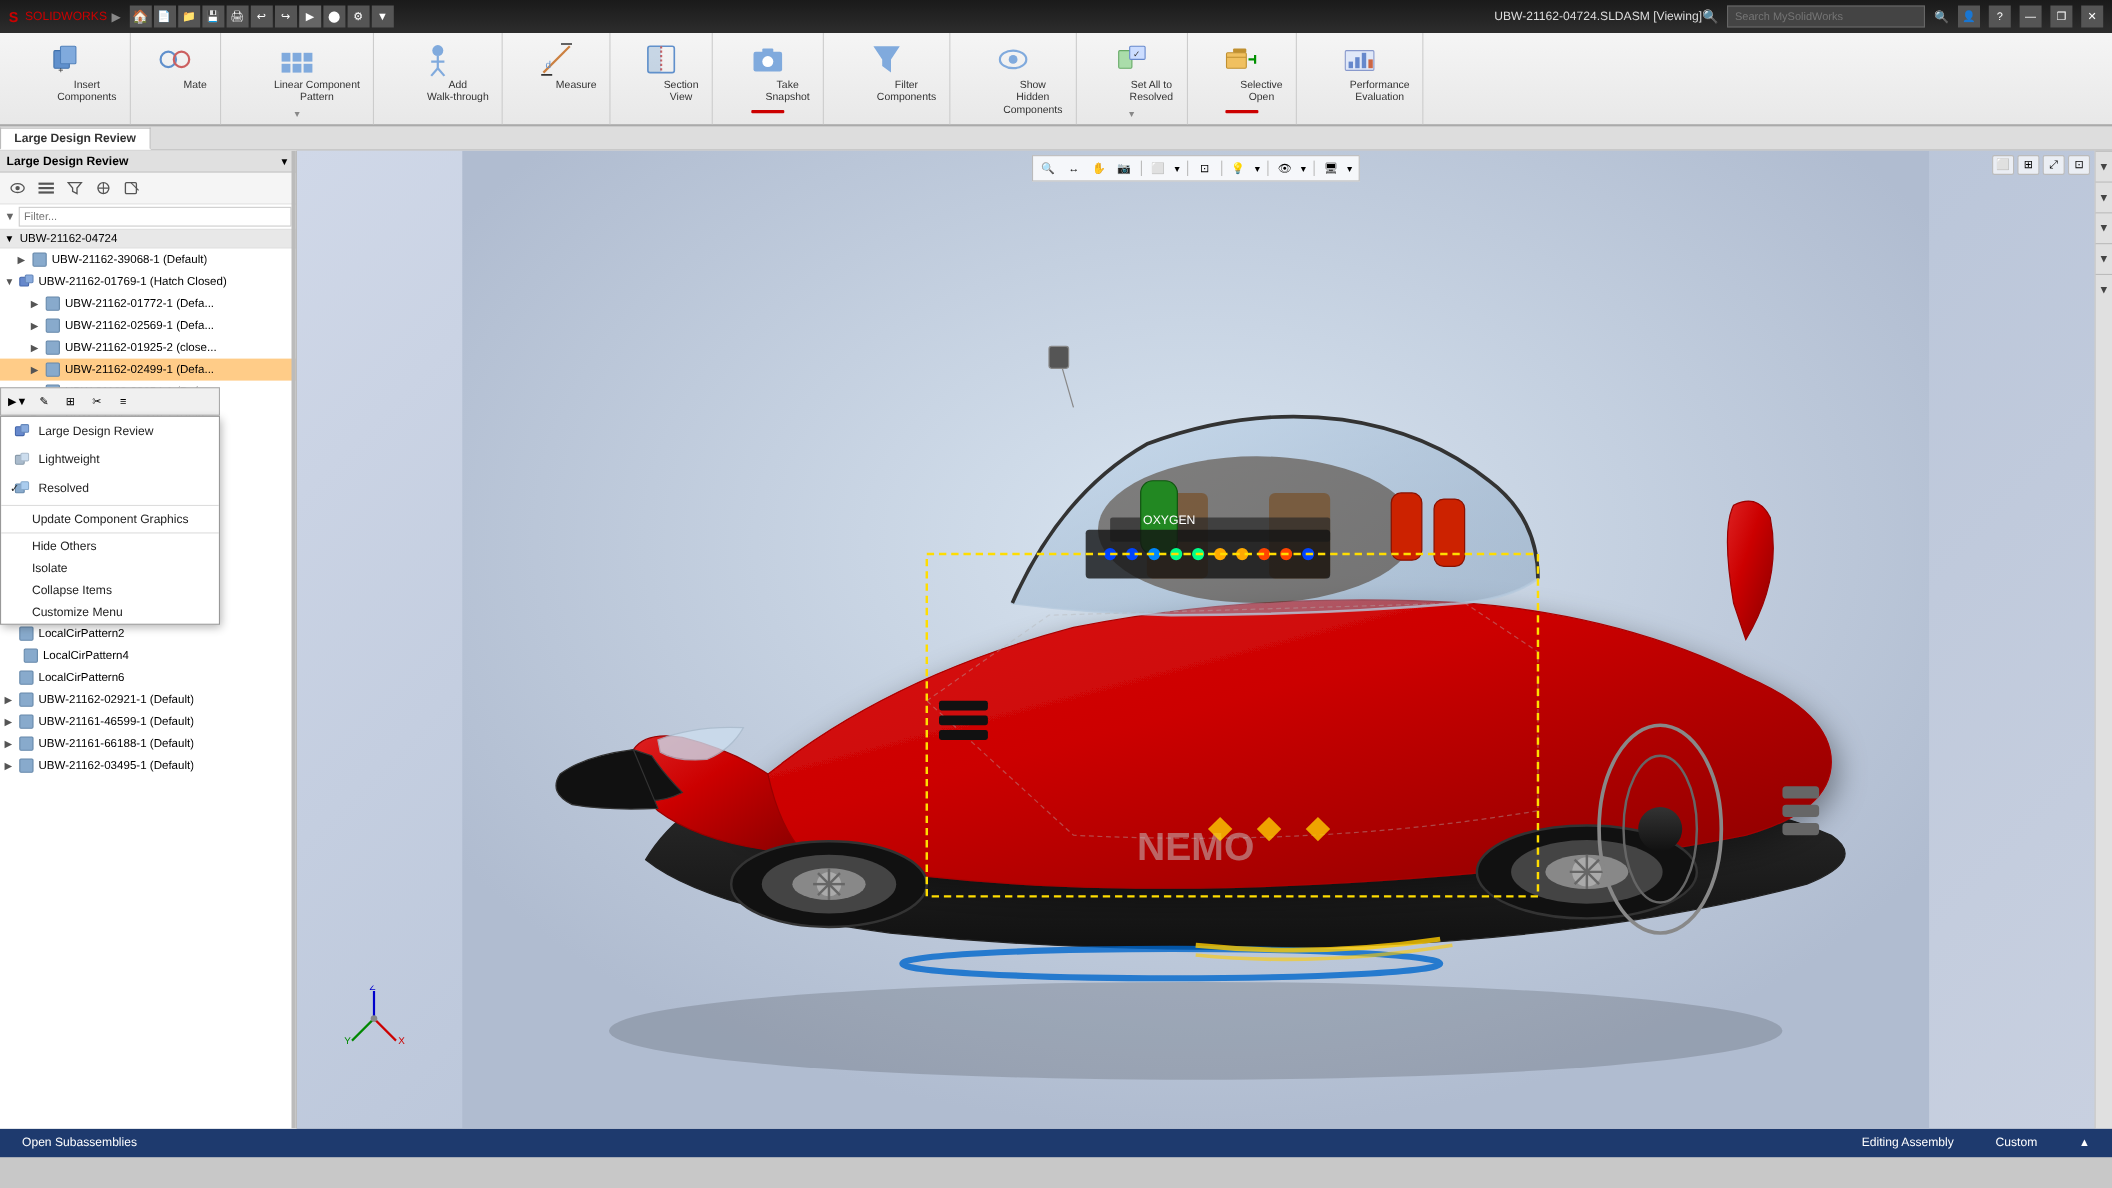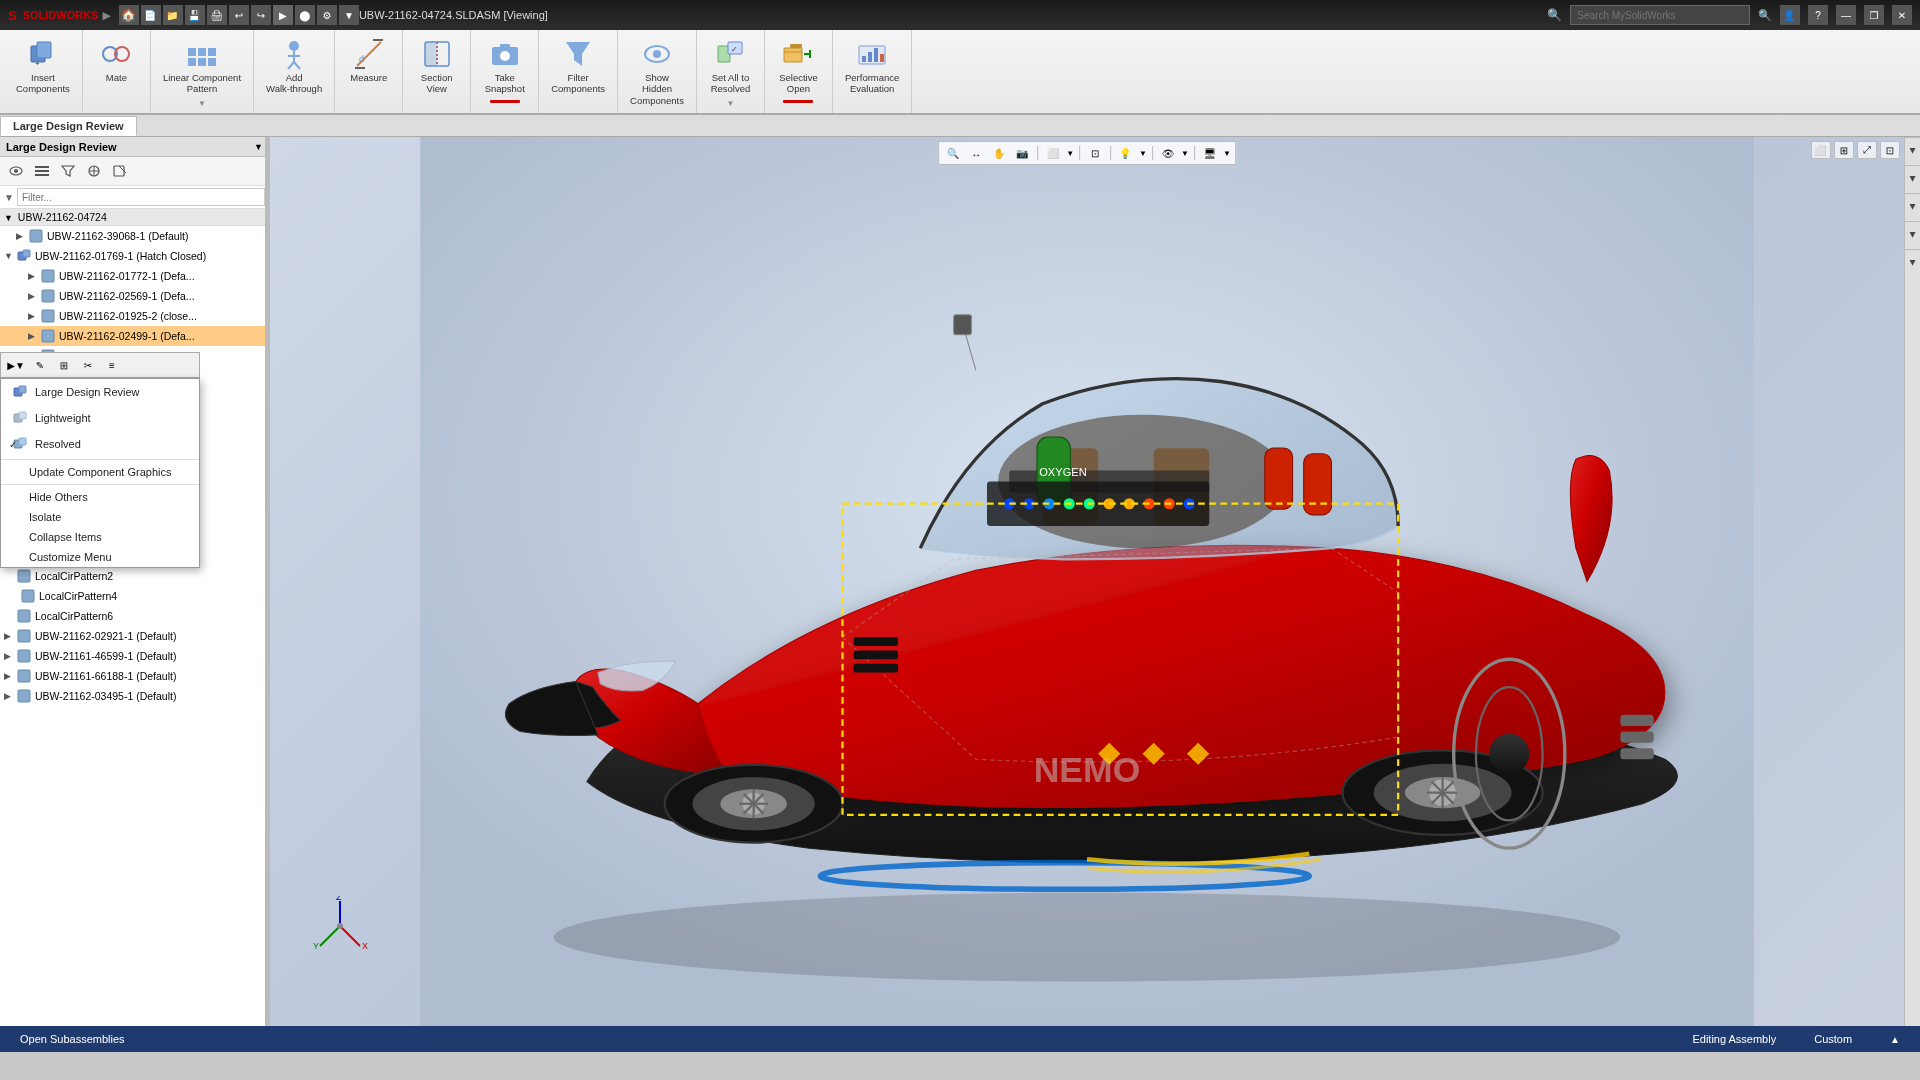--- a/index.html
+++ b/index.html
@@ -9,22 +9,22 @@
     #title-bar {
       height: 30px;
       background: linear-gradient(to bottom, #1a1a1a, #2d2d2d);
       display: flex;
       align-items: center;
       padding: 0 8px;
       color: white;
       font-size: 11px;
     }
     #title-bar .logo { color: #cc0000; font-weight: bold; font-size: 13px; margin-right: 6px; }
-    #title-bar .sw-text { color: #cc0000; font-weight: bold; }
-    #title-bar .title-center { flex: 1; text-align: left; color: #ddd; font-size: 11px; }
+    #title-bar .sw-text { color: #cc0000; font-weight: normal; }
+    #title-bar .title-center { flex: 1; text-align: right; color: #ddd; font-size: 11px; }
     #title-bar .title-right { display: flex; gap: 8px; align-items: center; }
     #title-bar .search-box { background: #444; border: 1px solid #666; color: #ddd; padding: 2px 6px; width: 180px; height: 20px; font-size: 10px; }
     .win-btn { width: 20px; height: 20px; background: #555; border: none; color: white; cursor: pointer; font-size: 10px; display: flex; align-items: center; justify-content: center; }
 
     
     #ribbon {
       height: 85px;
       background: linear-gradient(to bottom, #f5f5f5, #e8e8e8);
       border-bottom: 2px solid #aaa;
       display: flex;
@@ -46,21 +46,21 @@
       align-items: center;
       justify-content: center;
       padding: 3px 5px;
       cursor: pointer;
       border-radius: 3px;
       border: 1px solid transparent;
       min-width: 55px;
       text-align: center;
     }
     .ribbon-btn .icon-area { width: 32px; height: 32px; display: flex; align-items: center; justify-content: center; }
-    .ribbon-btn .btn-label { font-size: 9.5px; color: #333; line-height: 1.2; margin-top: 2px; text-align: center; white-space: pre-line; }
+    .ribbon-btn .btn-label { font-size: 9.5px; color: #333; line-height: 1.2; margin-top: 2px; text-align: center; white-space: pre-line; margin-left: 36px; }
 
     
     #tab-strip {
       height: 22px;
       background: #ddd;
       display: flex;
       align-items: flex-end;
       border-bottom: 1px solid #aaa;
     }
     .tab {

